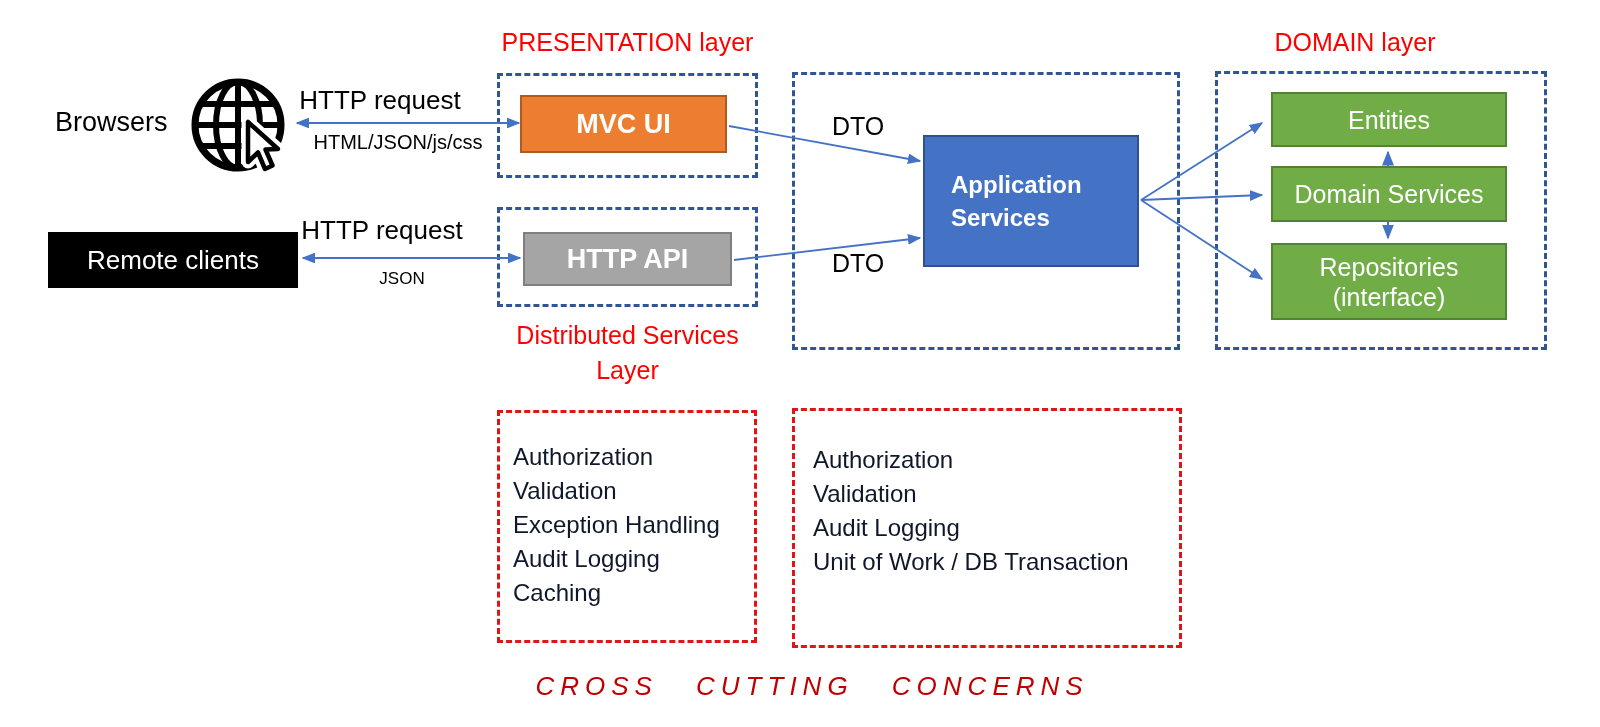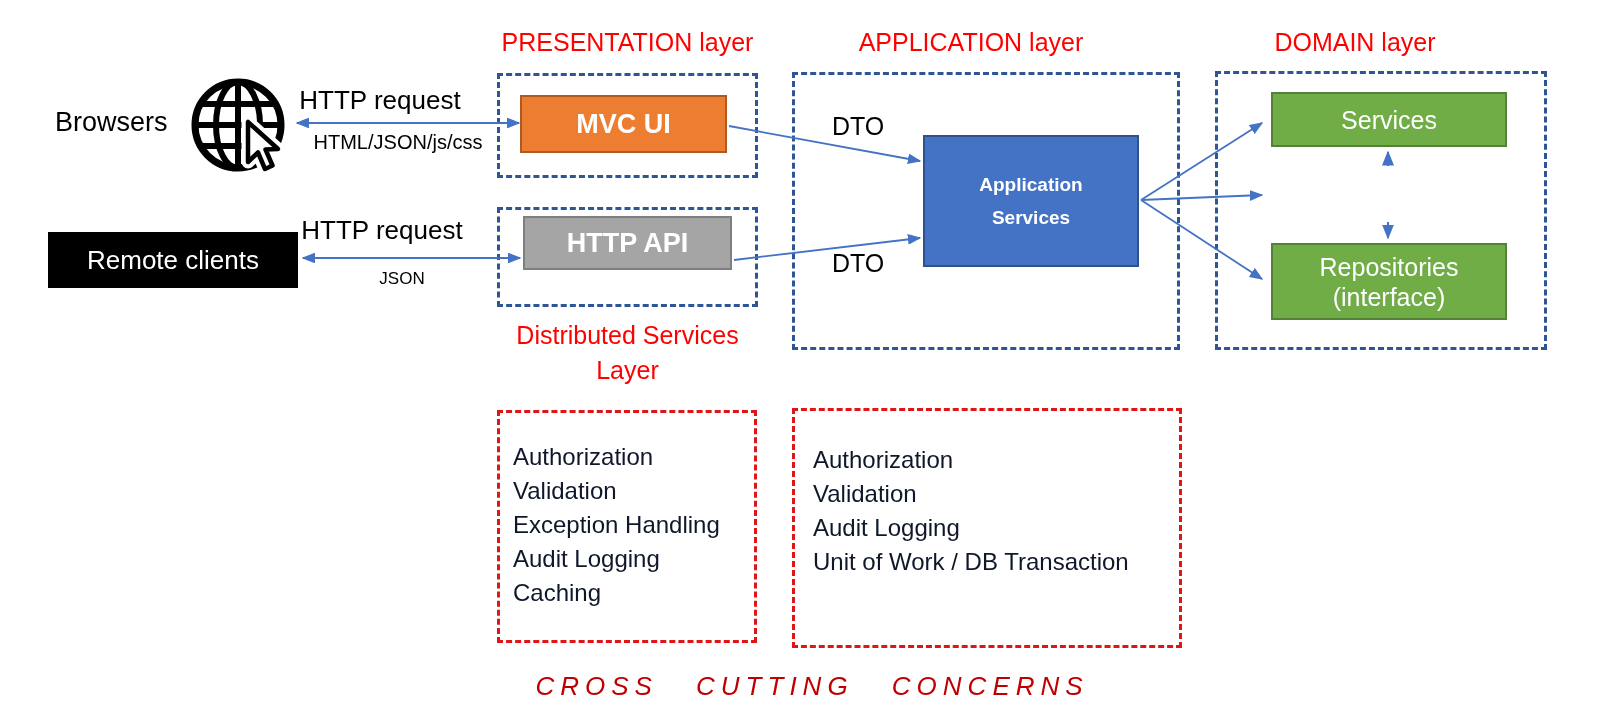--- a/index.html
+++ b/index.html
@@ -4,40 +4,39 @@
 <style>
   html,body{margin:0;padding:0;background:#ffffff;}
   .canvas{position:relative;width:1600px;height:727px;background:#ffffff;overflow:hidden;
           font-family:"Liberation Sans", sans-serif;}
   .abs{position:absolute;}
   .layer-label{color:#FF0000;font-size:25px;text-align:center;white-space:nowrap;}
   .layer-label.multi{white-space:normal;line-height:35px;}
   .dash-blue{border:3px dashed #2F5597;box-sizing:border-box;}
   .dash-red{border:3px dashed #E01515;box-sizing:border-box;}
   .node{display:flex;flex-direction:column;align-items:center;justify-content:center;
-        color:#ffffff;text-align:center;box-sizing:border-box;}
+        color:#ffffff;text-align:left;box-sizing:border-box;}
   .node.orange{background:#ED7D31;border:2px solid #AE5A21;font-weight:bold;font-size:27px;}
   .node.gray{background:#A5A5A5;border:2px solid #7F7F7F;font-weight:bold;font-size:27px;}
-  .node.blue{background:#4472C4;border:2px solid #2F528F;font-weight:bold;font-size:19px;line-height:33px;}
+  .node.blue{background:#4472C4;border:2px solid #2F528F;font-weight:bold;font-size:24px;line-height:33px;}
   .node.green{background:#70AD47;border:2px solid #538135;font-size:25px;line-height:30px;}
   .node.black{background:#000000;font-size:26px;}
   .plain{color:#000000;text-align:center;white-space:nowrap;}
   .concern-list{color:#0f172a;font-size:24px;line-height:34px;white-space:nowrap;}
   .footer-text{color:#C00000;font-style:italic;font-size:26px;letter-spacing:6px;
                word-spacing:25px;white-space:nowrap;text-align:center;}
   svg{display:block;}
   .overlay{position:absolute;left:0;top:0;pointer-events:none;}
 </style>
 </head>
 <body>
 
 <div class="canvas">
 
   <div class="abs layer-label" style="left:497px;top:28px;width:261px;">PRESENTATION layer</div>
-  <div class="abs layer-label" style="left:777px;top:28px;width:388px;">APPLICATION layer</div>
   <div class="abs layer-label multi" style="left:487px;top:318px;width:281px;">
     <div>Distributed Services</div>
     <div>Layer</div>
   </div>
   <div class="abs layer-label" style="left:1181px;top:28px;width:348px;">DOMAIN layer</div>
 
   <div class="abs dash-blue" style="left:497px;top:73px;width:261px;height:105px;"></div>
   <div class="abs dash-blue" style="left:497px;top:207px;width:261px;height:100px;"></div>
   <div class="abs dash-blue" style="left:792px;top:72px;width:388px;height:278px;"></div>
   <div class="abs dash-blue" style="left:1215px;top:71px;width:332px;height:279px;"></div>
@@ -67,30 +66,33 @@
   <div class="abs plain" style="left:298px;top:131px;width:200px;font-size:20px;">HTML/JSON/js/css</div>
   <div class="abs plain" style="left:292px;top:215px;width:180px;font-size:26px;">HTTP request</div>
   <div class="abs plain" style="left:302px;top:269px;width:200px;font-size:17px;">JSON</div>
 
   <div class="abs plain" style="left:832px;top:112px;font-size:25px;">DTO</div>
   <div class="abs plain" style="left:832px;top:249px;font-size:25px;">DTO</div>
 
   <div class="abs node orange" style="left:520px;top:95px;width:207px;height:58px;">
     <span>MVC UI</span>
   </div>
-  <div class="abs node gray" style="left:523px;top:216px;width:209px;height:54px;">
+  <div class="abs node gray" style="left:523px;top:232px;width:209px;height:54px;">
     <span>HTTP API</span>
   </div>
 
   <div class="abs node blue" style="left:923px;top:135px;width:216px;height:132px;">
     <div style="width:160px;">Application Services</div>
   </div>
 
   <div class="abs node green" style="left:1271px;top:92px;width:236px;height:55px;">
-    <span>Services</span>
+    <span>Entities</span>
+  </div>
+  <div class="abs node green" style="left:1271px;top:166px;width:236px;height:56px;">
+    <span>Domain Services</span>
   </div>
   <div class="abs node green" style="left:1271px;top:243px;width:236px;height:77px;">
     <div>Repositories</div>
     <div>(interface)</div>
   </div>
 
   <div class="abs dash-red" style="left:497px;top:410px;width:260px;height:233px;"></div>
   <div class="abs dash-red" style="left:792px;top:408px;width:390px;height:240px;"></div>
 
   <div class="abs concern-list" style="left:513px;top:440px;">

